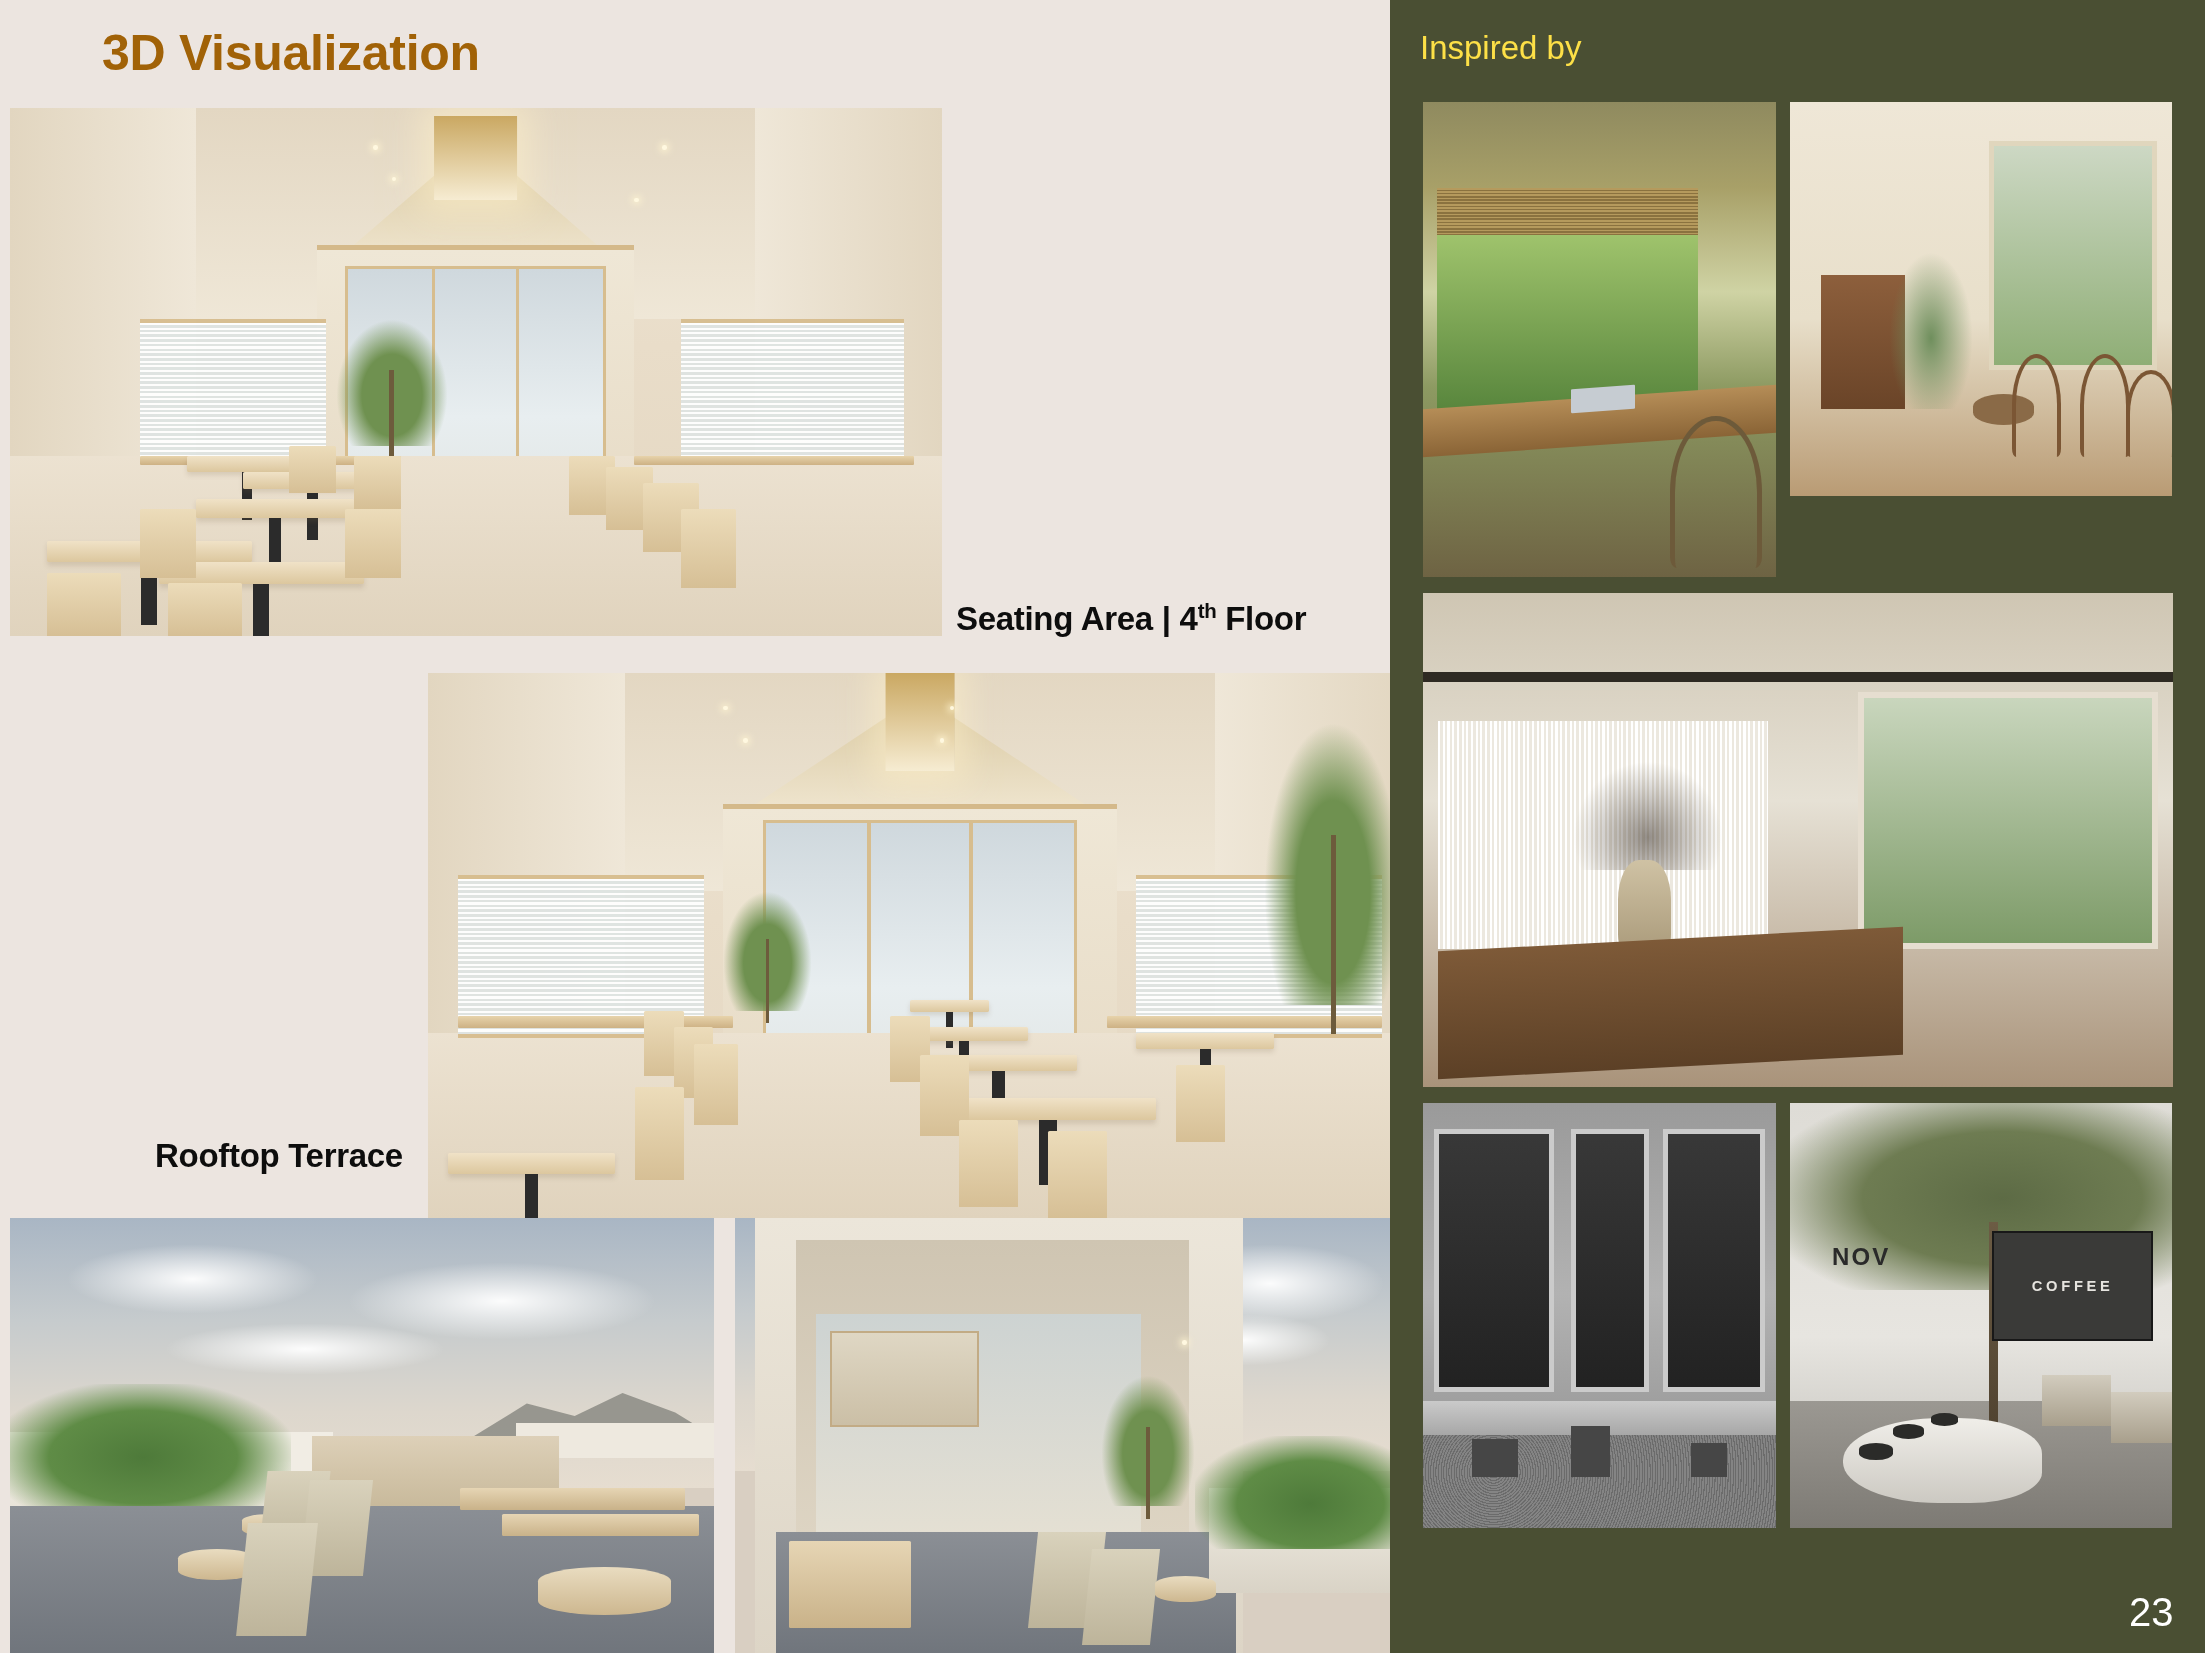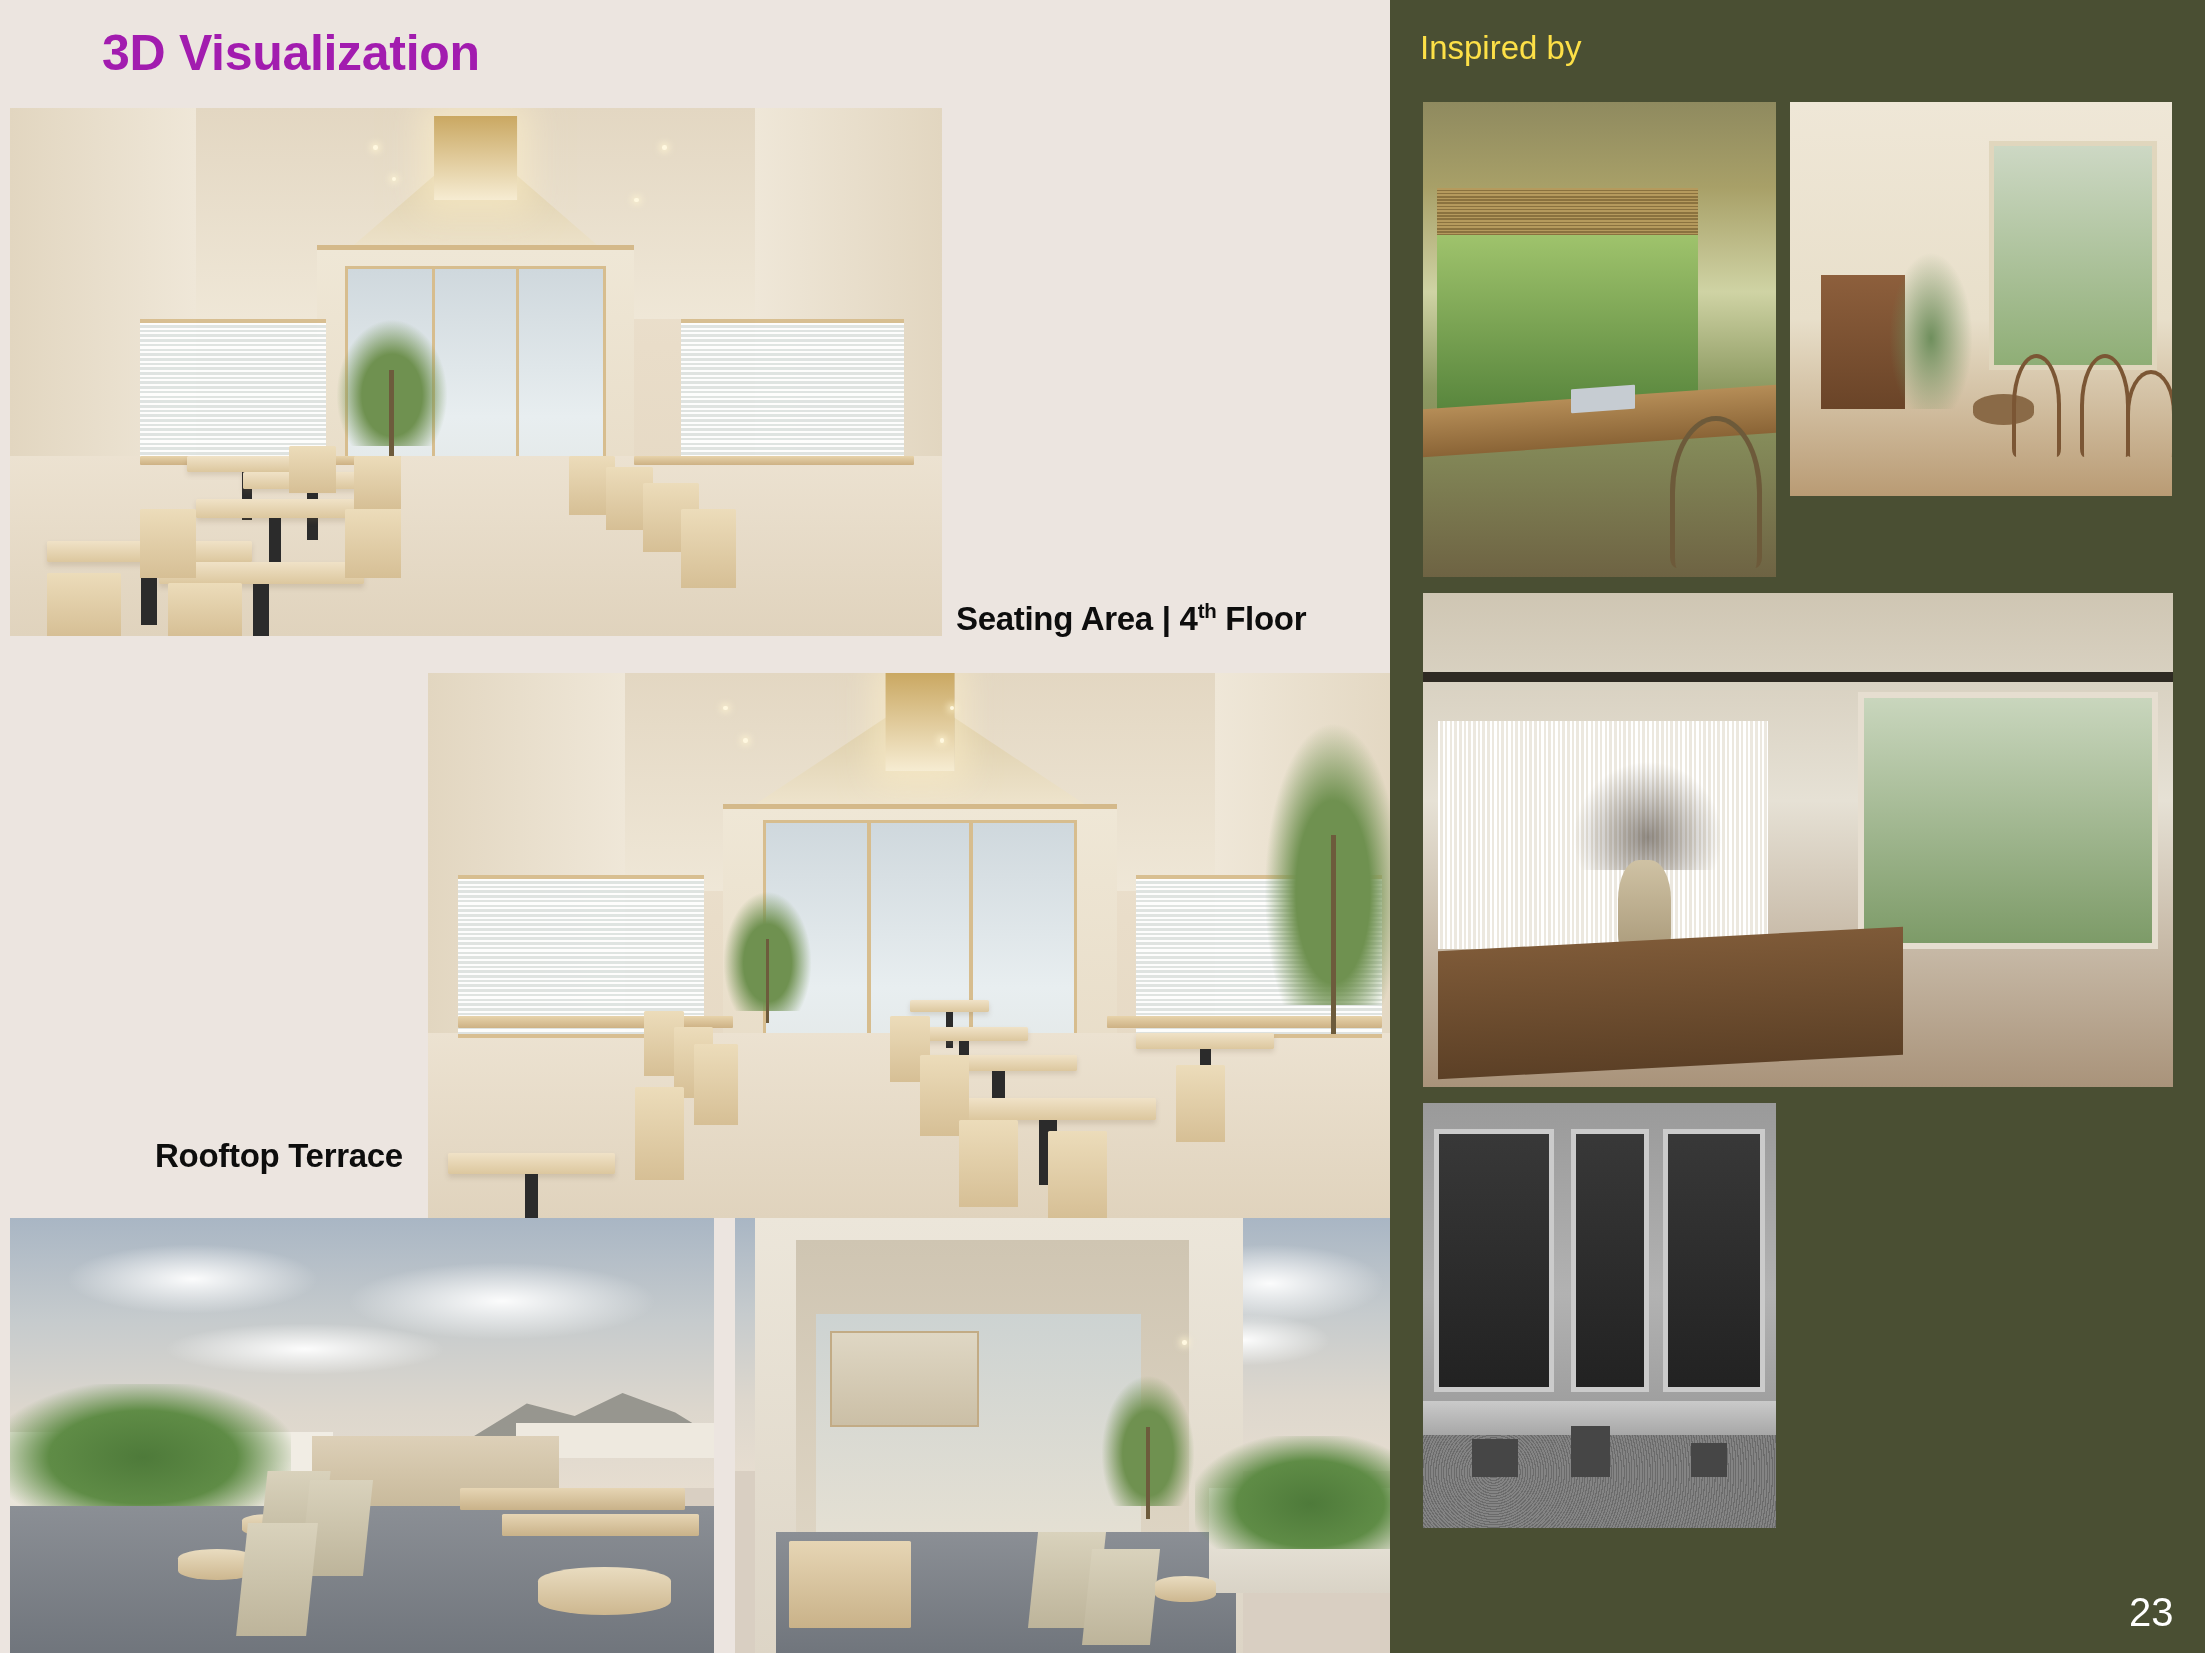--- a/index.html
+++ b/index.html
@@ -9,21 +9,21 @@
     background:#ECE5E0;
     position:relative;
     overflow:hidden;
   }
 
   
   #slide { position:absolute; inset:0; background:#ECE5E0; }
 
   #page-title {
     position:absolute; left:102px; top:23.6px;
-    font-size:50px; font-weight:bold; color:#a21caf;
+    font-size:50px; font-weight:bold; color:#a16207;
     letter-spacing:-0.3px; white-space:nowrap;
   }
 
   
   .render { position:absolute; overflow:hidden; background:#d9cfc2; }
 
   #render-seating-4f   { left:9.5px;  top:108px;  width:932px; height:528px; }
   #render-seating-main { left:428px; top:673px; width:984px; height:545px; }
   #render-rooftop-a    { left:9.5px;  top:1218px; width:704px; height:436px; }
   #render-rooftop-b    { left:735px;top:1218px; width:677px; height:436px; }
@@ -516,16 +516,33 @@
       <div class="bay" style="left:42%;width:22%"></div>
       <div class="bay" style="left:68%;width:29%"></div>
       <div class="sill"></div>
       <div class="gravel"></div>
       <div class="stool2" style="left:14%;width:13%;height:9%"></div>
       <div class="stool2" style="left:42%;width:11%;height:12%"></div>
       <div class="stool2" style="right:14%;width:10%;height:8%"></div>
     </div>
   </div>
 
+  <div class="ref" id="ref-nov">
+    <div class="ph ph-nov">
+      <div class="ground"></div>
+      <div class="canopy"></div>
+      <div class="trunk"></div>
+      <div class="nov-sign">NOV</div>
+      <div class="board">
+        <span>COFFEE</span>
+      </div>
+      <div class="podium"></div>
+      <div class="puck" style="left:18%;bottom:16%;width:9%;height:4%"></div>
+      <div class="puck" style="left:27%;bottom:21%;width:8%;height:3.5%"></div>
+      <div class="puck" style="left:37%;bottom:24%;width:7%;height:3%"></div>
+      <div class="lounge" style="right:16%;bottom:24%;width:18%;height:12%"></div>
+      <div class="lounge" style="right:0%;bottom:20%;width:16%;height:12%"></div>
+    </div>
+  </div>
 
   <div id="page-number">23</div>
 </div>
 
 
 </body></html>

